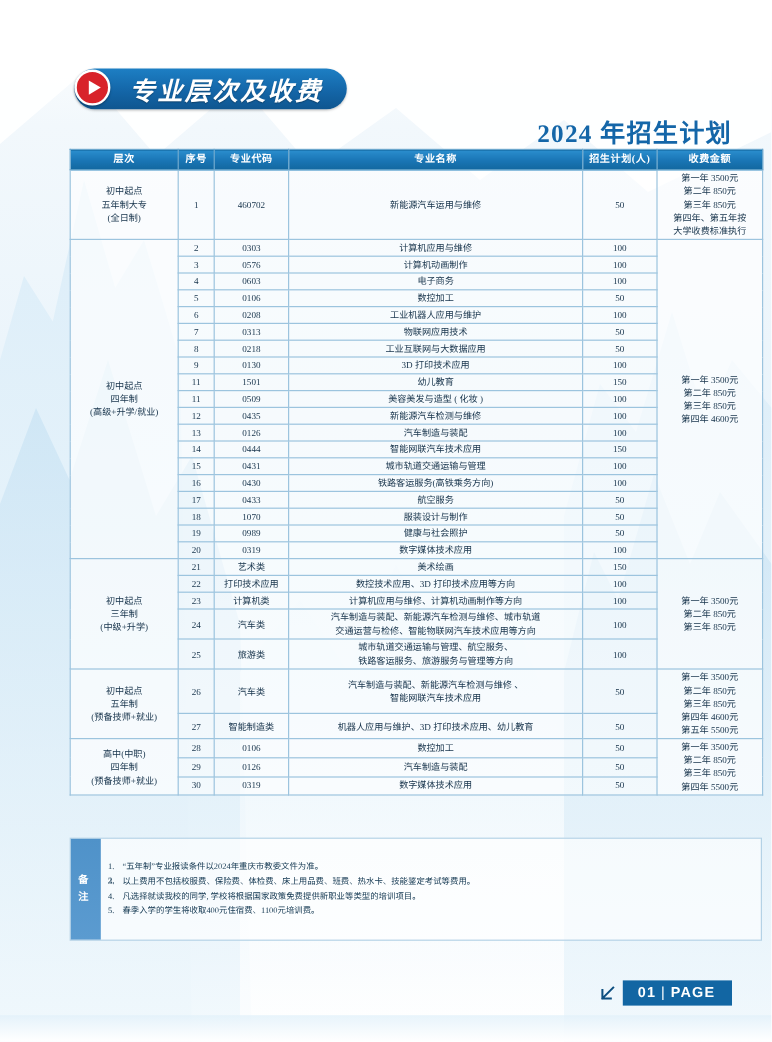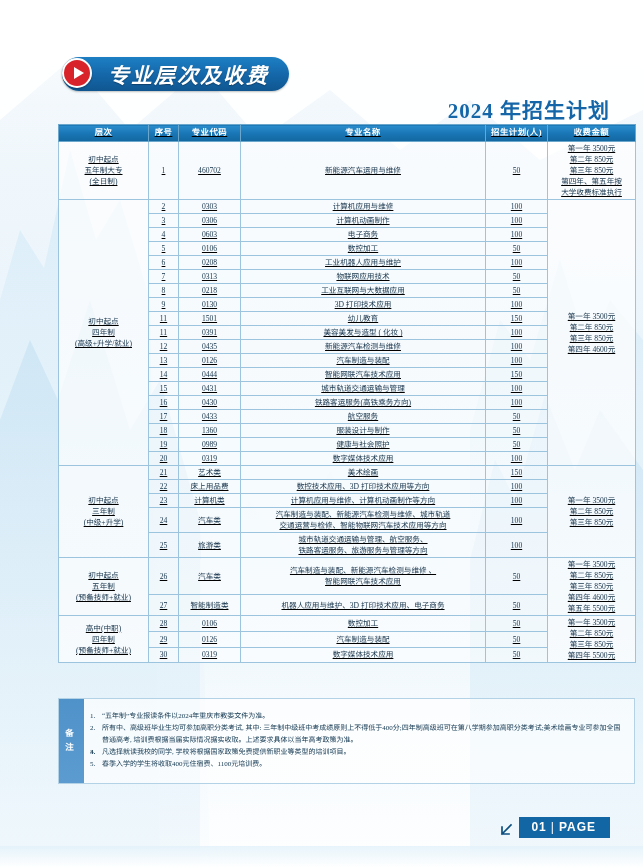--- a/index.html
+++ b/index.html
@@ -104,21 +104,20 @@
     left: 58px;
     top: 124px;
     width: 577px;
     z-index: 4;
   }
   table.plan {
     width: 100%;
     border-collapse: collapse;
     table-layout: fixed;
     background: rgba(255,255,255,0.55);
-    text-decoration: underline;
   }
   table.plan th, table.plan td {
     border: 1px solid #9cc4de;
     text-align: center;
     vertical-align: middle;
     font-size: 7.6px;
     line-height: 1.45;
     color: #15324a;
     padding: 1px 2px;
   }
@@ -199,21 +198,21 @@
     left: 0;
     top: 0;
   }
 
   
   .footer {
     position: absolute;
     right: 33px;
     bottom: 30px;
     display: flex;
-    align-items: flex-end;
+    align-items: center;
     z-index: 6;
   }
   .footer-arrow {
     margin-right: 5px;
     color: #0d4f80;
     display: flex;
     align-items: center;
   }
   .footer-pill {
     background: #1266a3;
@@ -310,21 +309,21 @@
           <tr class="sect-top">
             <td class="level" rowspan="19">初中起点<br>四年制<br>(高级+升学/就业)</td>
             <td class="seq">2</td>
             <td class="code">0303</td>
             <td class="name">计算机应用与维修</td>
             <td class="quota">100</td>
             <td class="fee" rowspan="19">第一年 3500元<br>第二年  850元<br>第三年  850元<br>第四年 4600元</td>
           </tr>
           <tr>
             <td class="seq">3</td>
-            <td class="code">0306</td>
+            <td class="code">0576</td>
             <td class="name">计算机动画制作</td>
             <td class="quota">100</td>
           </tr>
           <tr>
             <td class="seq">4</td>
             <td class="code">0603</td>
             <td class="name">电子商务</td>
             <td class="quota">100</td>
           </tr>
           <tr>
@@ -358,21 +357,21 @@
             <td class="quota">100</td>
           </tr>
           <tr>
             <td class="seq">11</td>
             <td class="code">1501</td>
             <td class="name">幼儿教育</td>
             <td class="quota">150</td>
           </tr>
           <tr>
             <td class="seq">11</td>
-            <td class="code">0391</td>
+            <td class="code">0509</td>
             <td class="name">美容美发与造型 ( 化妆 )</td>
             <td class="quota">100</td>
           </tr>
           <tr>
             <td class="seq">12</td>
             <td class="code">0435</td>
             <td class="name">新能源汽车检测与维修</td>
             <td class="quota">100</td>
           </tr>
           <tr>
@@ -400,21 +399,21 @@
             <td class="quota">100</td>
           </tr>
           <tr>
             <td class="seq">17</td>
             <td class="code">0433</td>
             <td class="name">航空服务</td>
             <td class="quota">50</td>
           </tr>
           <tr>
             <td class="seq">18</td>
-            <td class="code">1360</td>
+            <td class="code">1070</td>
             <td class="name">服装设计与制作</td>
             <td class="quota">50</td>
           </tr>
           <tr>
             <td class="seq">19</td>
             <td class="code">0989</td>
             <td class="name">健康与社会照护</td>
             <td class="quota">50</td>
           </tr>
           <tr>
@@ -426,21 +425,21 @@
           <tr class="sect-top">
             <td class="level" rowspan="5">初中起点<br>三年制<br>(中级+升学)</td>
             <td class="seq">21</td>
             <td class="code">艺术类</td>
             <td class="name">美术绘画</td>
             <td class="quota">150</td>
             <td class="fee" rowspan="5">第一年 3500元<br>第二年  850元<br>第三年  850元</td>
           </tr>
           <tr>
             <td class="seq">22</td>
-            <td class="code">床上用品费</td>
+            <td class="code">打印技术应用</td>
             <td class="name">数控技术应用、3D 打印技术应用等方向</td>
             <td class="quota">100</td>
           </tr>
           <tr>
             <td class="seq">23</td>
             <td class="code">计算机类</td>
             <td class="name">计算机应用与维修、计算机动画制作等方向</td>
             <td class="quota">100</td>
           </tr>
           <tr>
@@ -459,21 +458,21 @@
             <td class="level" rowspan="2">初中起点<br>五年制<br>(预备技师+就业)</td>
             <td class="seq">26</td>
             <td class="code">汽车类</td>
             <td class="name multi">汽车制造与装配、新能源汽车检测与维修 、<br>智能网联汽车技术应用</td>
             <td class="quota">50</td>
             <td class="fee" rowspan="2">第一年 3500元<br>第二年  850元<br>第三年  850元<br>第四年 4600元<br>第五年 5500元</td>
           </tr>
           <tr>
             <td class="seq">27</td>
             <td class="code">智能制造类</td>
-            <td class="name">机器人应用与维护、3D 打印技术应用、电子商务</td>
+            <td class="name">机器人应用与维护、3D 打印技术应用、幼儿教育</td>
             <td class="quota">50</td>
           </tr>
           <tr class="sect-top">
             <td class="level" rowspan="3">高中(中职)<br>四年制<br>(预备技师+就业)</td>
             <td class="seq">28</td>
             <td class="code">0106</td>
             <td class="name">数控加工</td>
             <td class="quota">50</td>
             <td class="fee" rowspan="3">第一年 3500元<br>第二年  850元<br>第三年  850元<br>第四年 5500元</td>
           </tr>
@@ -493,22 +492,22 @@
     </table>
   </div>
 
   <div class="remarks">
     <div class="remarks-label">
       <span>备</span>
       <span>注</span>
     </div>
     <div class="remarks-body" id="remarks-body">
         <div class="note"><span class="num">1.</span><span>“五年制”专业报读条件以2024年重庆市教委文件为准。</span></div>
-        <div class="note"><span class="num">2.</span><span>所有中、高级班毕业生均可参加高职分类考试, 其中: 三年制中级班中考成绩原则上不得低于400分;四年制高级班可在第八学期参加高职分类考试;美术绘画专业可参加全国普通高考, 培训费根据当届实际情况据实收取。上述要求具体以当年高考政策为准。</span></div>
-        <div class="note"><span class="num">3.</span></div>
+        <div class="note"><span class="num">2.</span></div>
+        <div class="note"><span class="num">3.</span><span>以上费用不包括校服费、保险费、体检费、床上用品费、班费、热水卡、技能鉴定考试等费用。</span></div>
         <div class="note"><span class="num">4.</span><span>凡选择就读我校的同学, 学校将根据国家政策免费提供新职业等类型的培训项目。</span></div>
         <div class="note"><span class="num">5.</span><span>春季入学的学生将收取400元住宿费、1100元培训费。</span></div>
       </div>
   </div>
 
   <div class="footer">
     <span class="footer-arrow">
       <svg width="16" height="16" viewBox="0 0 16 16">
         <path d="M13 3 L4 12 M4 12 L11 12 M4 12 L4 5" stroke="#0d4f80" stroke-width="1.7" fill="none" stroke-linecap="square"></path>
       </svg>

